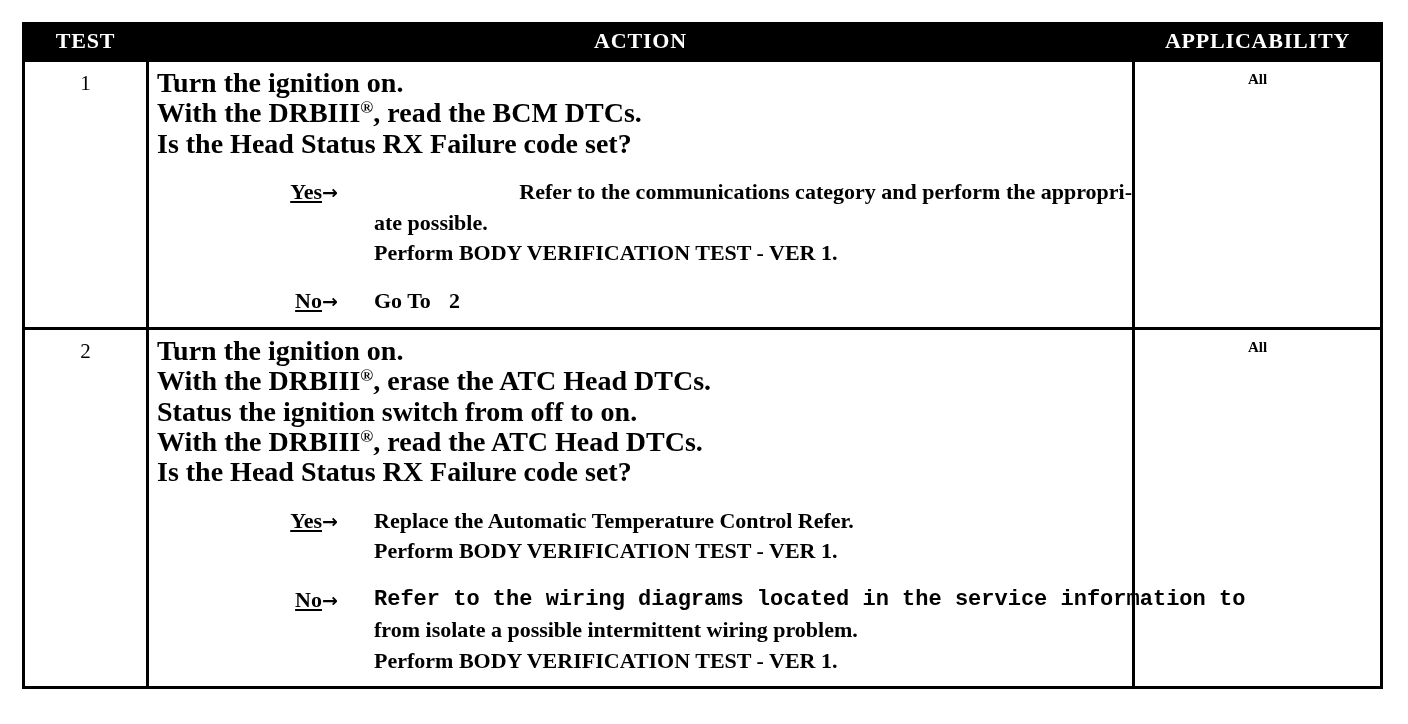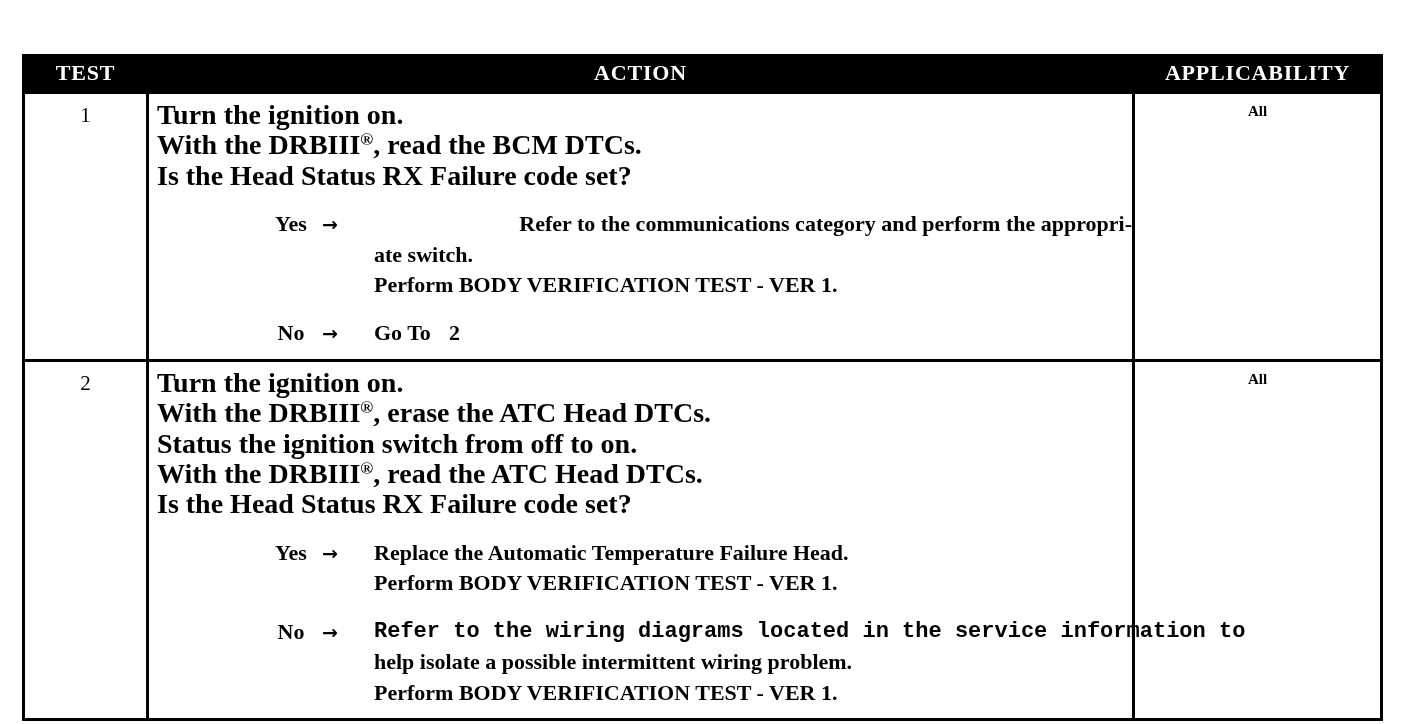--- a/index.html
+++ b/index.html
@@ -24,21 +24,20 @@
 
   
   .diag-table {
     position: absolute;
     left: 22px;
     top: 22px;
     width: 1226px;
     border-collapse: collapse;
     table-layout: fixed;
     background: #ffffff;
-    margin-top: 32px;
   }
 
   .diag-table,
   .diag-table th,
   .diag-table td {
     border: 3px solid #000000;
   }
 
   .col-test   { width: 124px; }
   .col-action { width: 986px; }
@@ -96,21 +95,22 @@
     font-size: 22px;
     line-height: 30.4px;
     font-weight: bold;
     margin-top: 18px;
   }
 
   .branch-label {
     flex: 0 0 auto;
     width: 62px;
     margin-left: 103px;
-    text-align: center;
+    text-align: right;
+    text-decoration: underline;
   }
 
   .branch-arrow {
     flex: 0 0 auto;
     width: 52px;
     text-align: left;
     font-family: "DejaVu Sans", sans-serif;
     font-size: 19px;
     line-height: 30.4px;
   }
@@ -161,21 +161,21 @@
             <div class="stmt-line">Turn the ignition on.</div>
             <div class="stmt-line">With the DRBIII<sup class="reg">®</sup>, read the BCM DTCs.</div>
             <div class="stmt-line">Is the Head Status RX Failure code set?</div>
           </div>
 
           <div class="branch">
             <span class="branch-label">Yes</span>
             <span class="branch-arrow">→</span>
             <span class="branch-body">
               <span class="b-line" style="display: block; text-align: right;">Refer to the communications category and perform the appropri-</span>
-              <span class="b-line" style="display: block;">ate switch.</span>
+              <span class="b-line" style="display: block;">ate possible.</span>
               <span class="b-line" style="display: block;">Perform BODY VERIFICATION TEST - VER 1.</span>
             </span>
           </div>
 
           <div class="branch">
             <span class="branch-label">No</span>
             <span class="branch-arrow">→</span>
             <span class="branch-body">
               <span class="b-line" style="display: inline;">Go To</span><span class="goto-num" style="display: inline;">2</span>
             </span>
@@ -196,31 +196,31 @@
             <div class="stmt-line">With the DRBIII<sup class="reg">®</sup>, erase the ATC Head DTCs.</div>
             <div class="stmt-line">Status the ignition switch from off to on.</div>
             <div class="stmt-line">With the DRBIII<sup class="reg">®</sup>, read the ATC Head DTCs.</div>
             <div class="stmt-line">Is the Head Status RX Failure code set?</div>
           </div>
 
           <div class="branch">
             <span class="branch-label">Yes</span>
             <span class="branch-arrow">→</span>
             <span class="branch-body">
-              <span class="b-line" style="display: block;">Replace the Automatic Temperature Failure Head.</span>
+              <span class="b-line" style="display: block;">Replace the Automatic Temperature Control Refer.</span>
               <span class="b-line" style="display: block;">Perform BODY VERIFICATION TEST - VER 1.</span>
             </span>
           </div>
 
           <div class="branch">
             <span class="branch-label">No</span>
             <span class="branch-arrow">→</span>
             <span class="branch-body">
               <span class="b-line" style="display: block; font-family: Liberation Mono, monospace;">Refer to the wiring diagrams located in the service information to</span>
-              <span class="b-line" style="display: block;">help isolate a possible intermittent wiring problem.</span>
+              <span class="b-line" style="display: block;">from isolate a possible intermittent wiring problem.</span>
               <span class="b-line" style="display: block;">Perform BODY VERIFICATION TEST - VER 1.</span>
             </span>
           </div>
 
         </td>
 
         <td class="cell-appl">All</td>
       </tr>
 
     </tbody>

